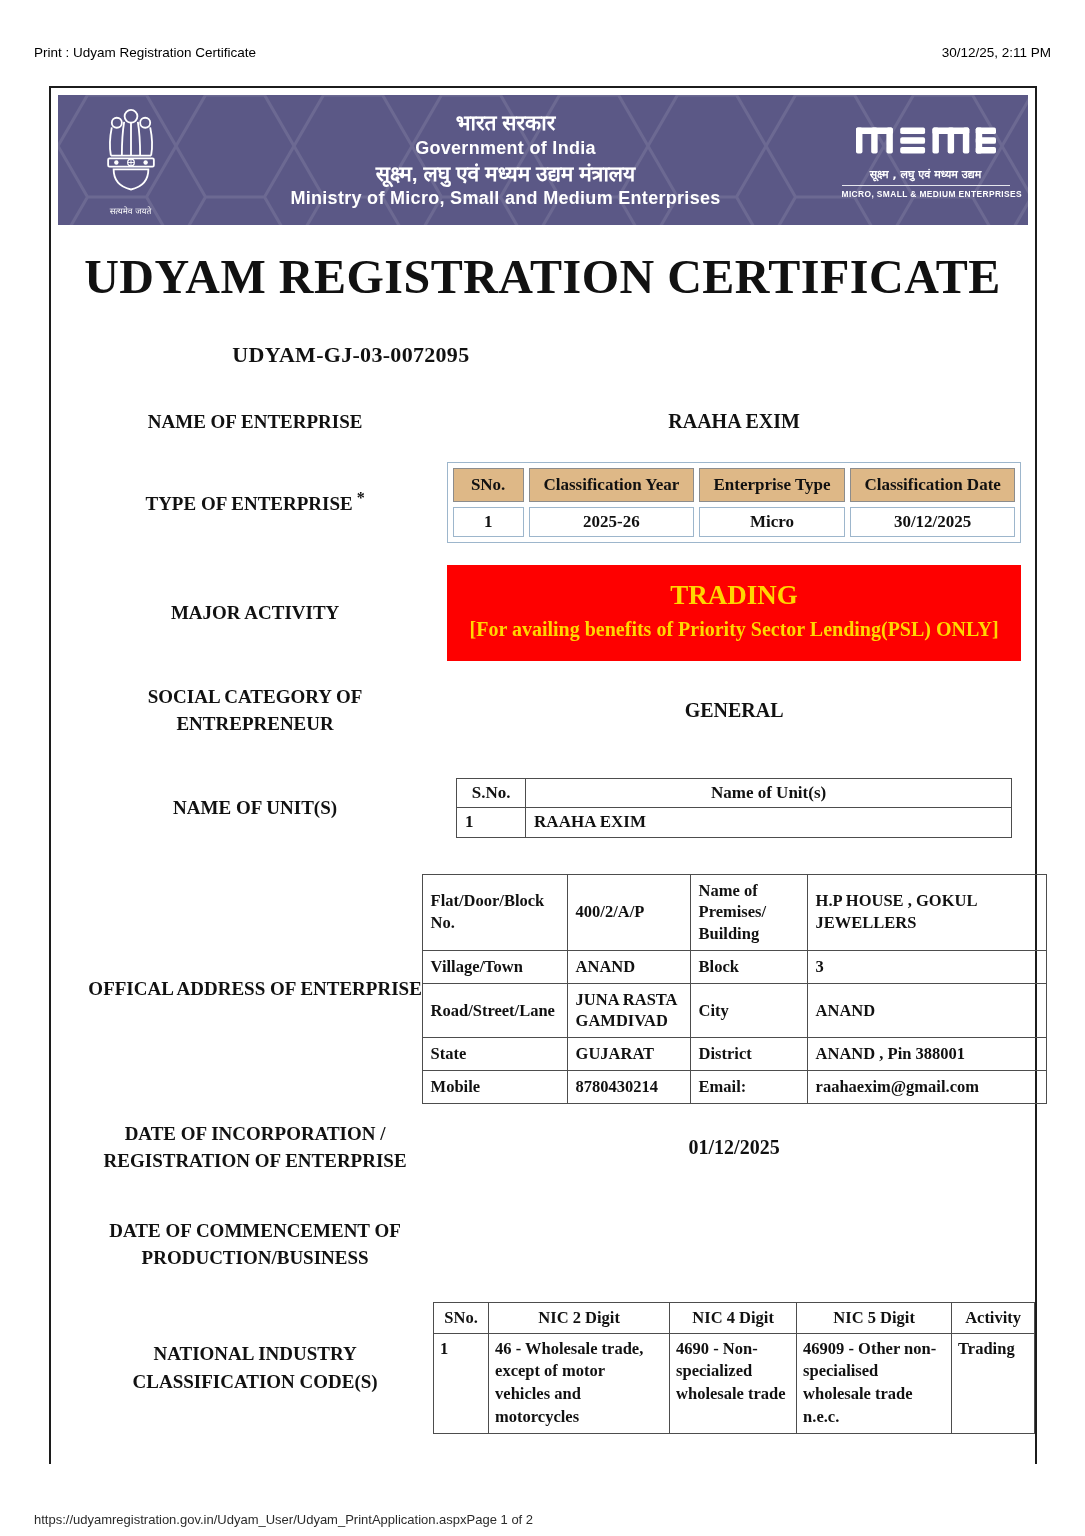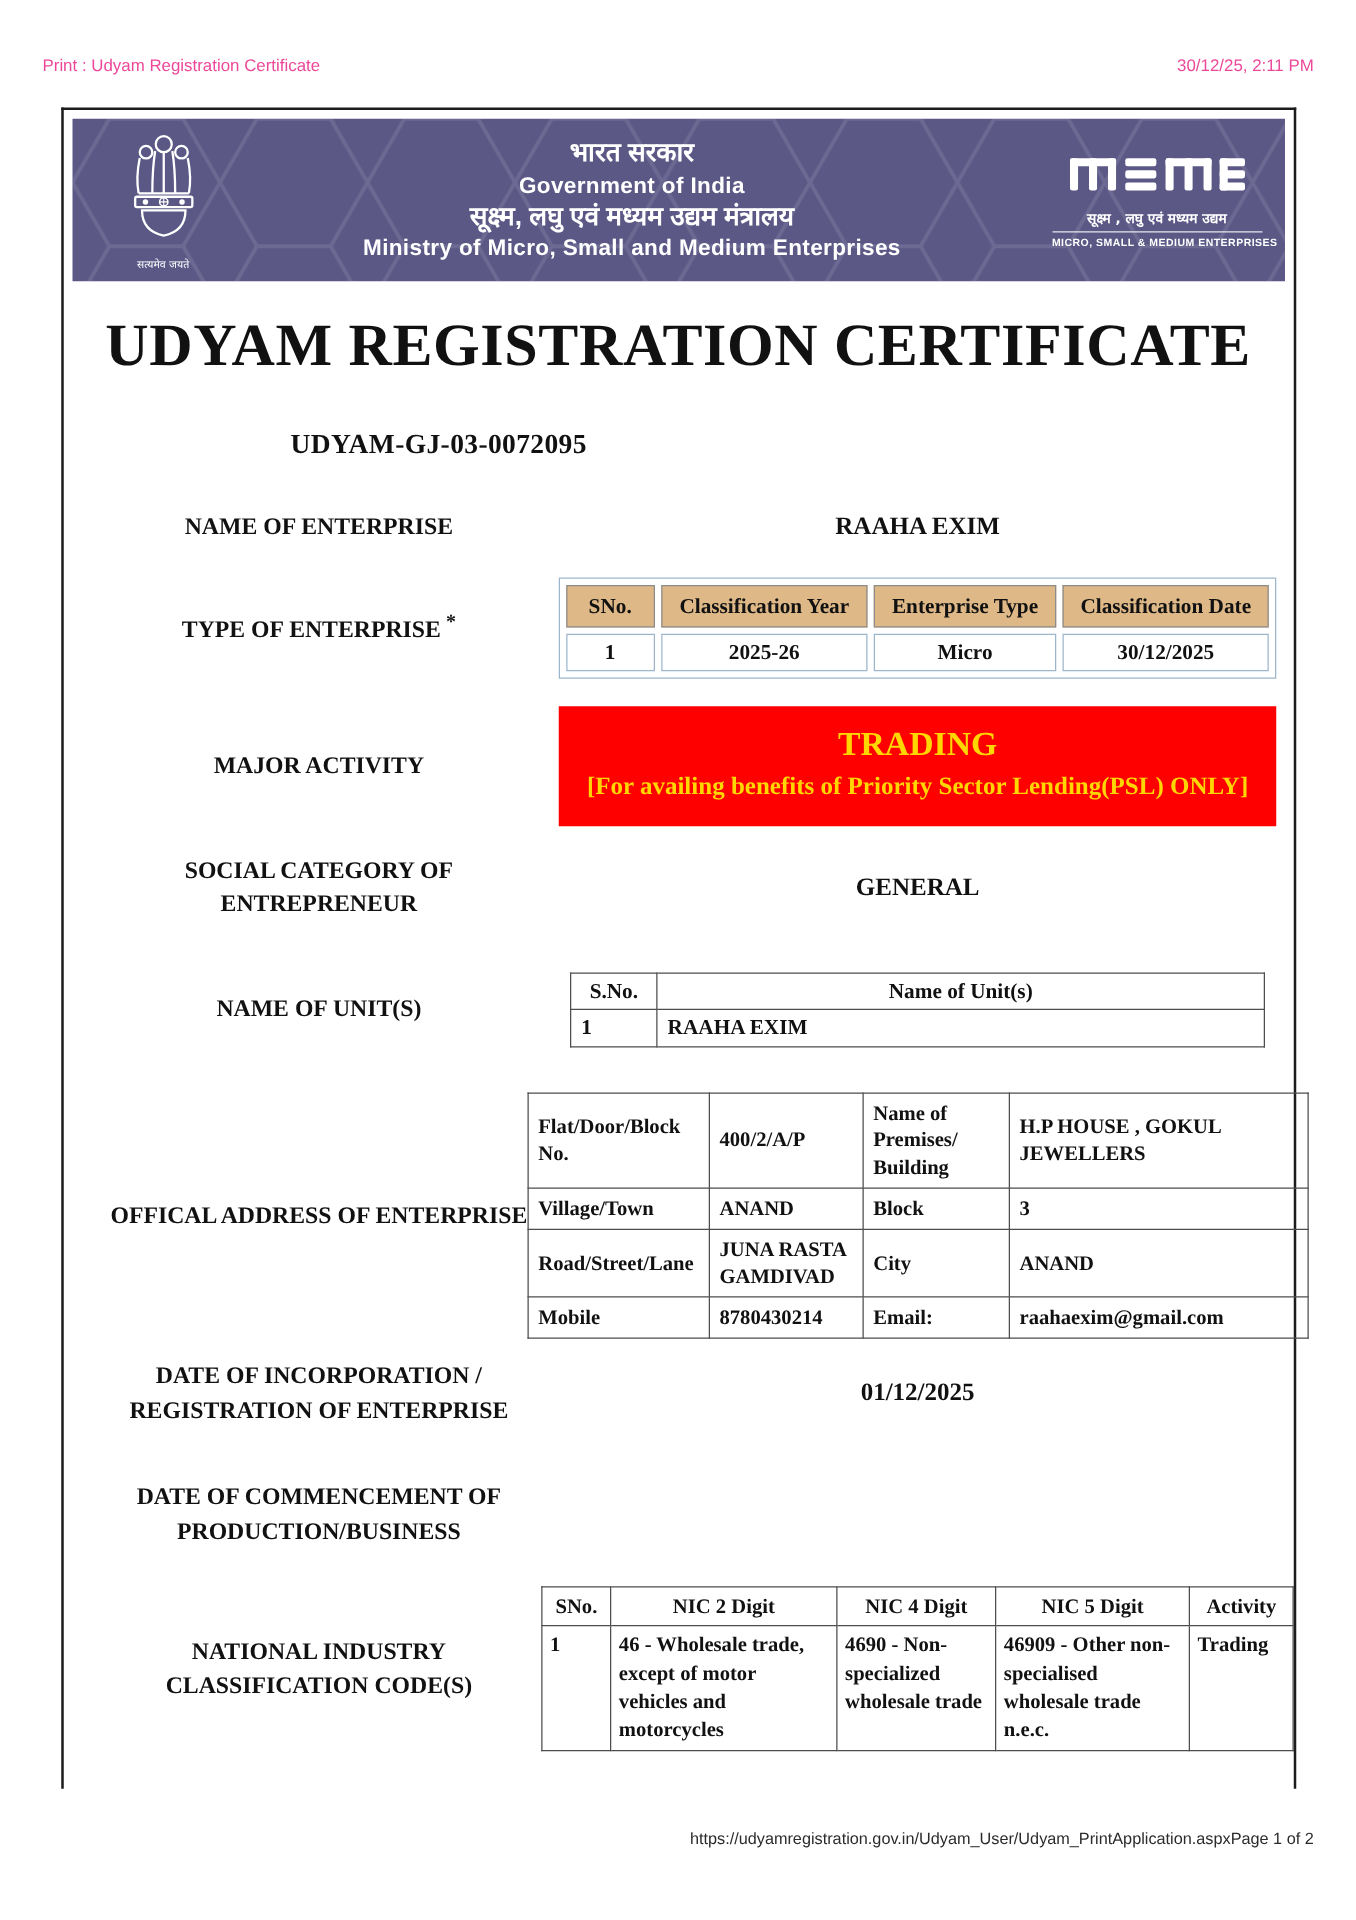--- a/index.html
+++ b/index.html
@@ -1,23 +1,23 @@
 <!DOCTYPE html>
 <html style="--banner_bg: #5b5886; --type_header_bg: #deb887; --activity_bg: #fe0000; --activity_fg: #ffd700;"><head>
 <meta charset="utf-8">
 <style>
   html,body{margin:0;padding:0;background:#fff;}
   body{width:1085px;height:1536px;overflow:hidden;font-family:"Liberation Serif","DejaVu Serif",serif;color:#111;}
 
   
   .print-header{display:flex;justify-content:space-between;align-items:flex-end;
     padding:26px 34px 0 34px;height:34px;
-    font-family:"Liberation Sans","DejaVu Sans",sans-serif;font-size:13.5px;color:#ec4899;gap:28px;}
-  .print-footer{display:flex;justify-content:flex-end;align-items:center;
-    padding:0 34px;margin-top:32px;
+    font-family:"Liberation Sans","DejaVu Sans",sans-serif;font-size:13.5px;color:#000000;gap:28px;}
+  .print-footer{display:flex;justify-content:flex-start;align-items:center;
+    padding:0 34px;margin-top:48px;
     font-family:"Liberation Sans","DejaVu Sans",sans-serif;font-size:13px;color:#2b2b2b;}
 
   
   .cert{width:988px;margin:26px auto 0;border:2px solid #1c1c1c;border-bottom:none;
     padding:7px 7px 30px;font-weight:bold;box-sizing:border-box;}
 
   
   .banner{position:relative;height:130px;background:var(--banner_bg,#5b5886);
     display:flex;align-items:center;overflow:hidden;color:#fff;}
   .hex-bg{position:absolute;inset:0;width:100%;height:100%;}
@@ -258,20 +258,26 @@
           <td>Block</td>
           <td>3</td>
         </tr>
         <tr>
           <td>Road/Street/Lane</td>
           <td>JUNA RASTA GAMDIVAD</td>
           <td>City</td>
           <td>ANAND</td>
         </tr>
         <tr>
+          <td>State</td>
+          <td>GUJARAT</td>
+          <td>District</td>
+          <td>ANAND , Pin 388001</td>
+        </tr>
+        <tr>
           <td>Mobile</td>
           <td>8780430214</td>
           <td>Email:</td>
           <td>raahaexim@gmail.com</td>
         </tr>
       </tbody>
         </table>
     </div>
   </div>
 

